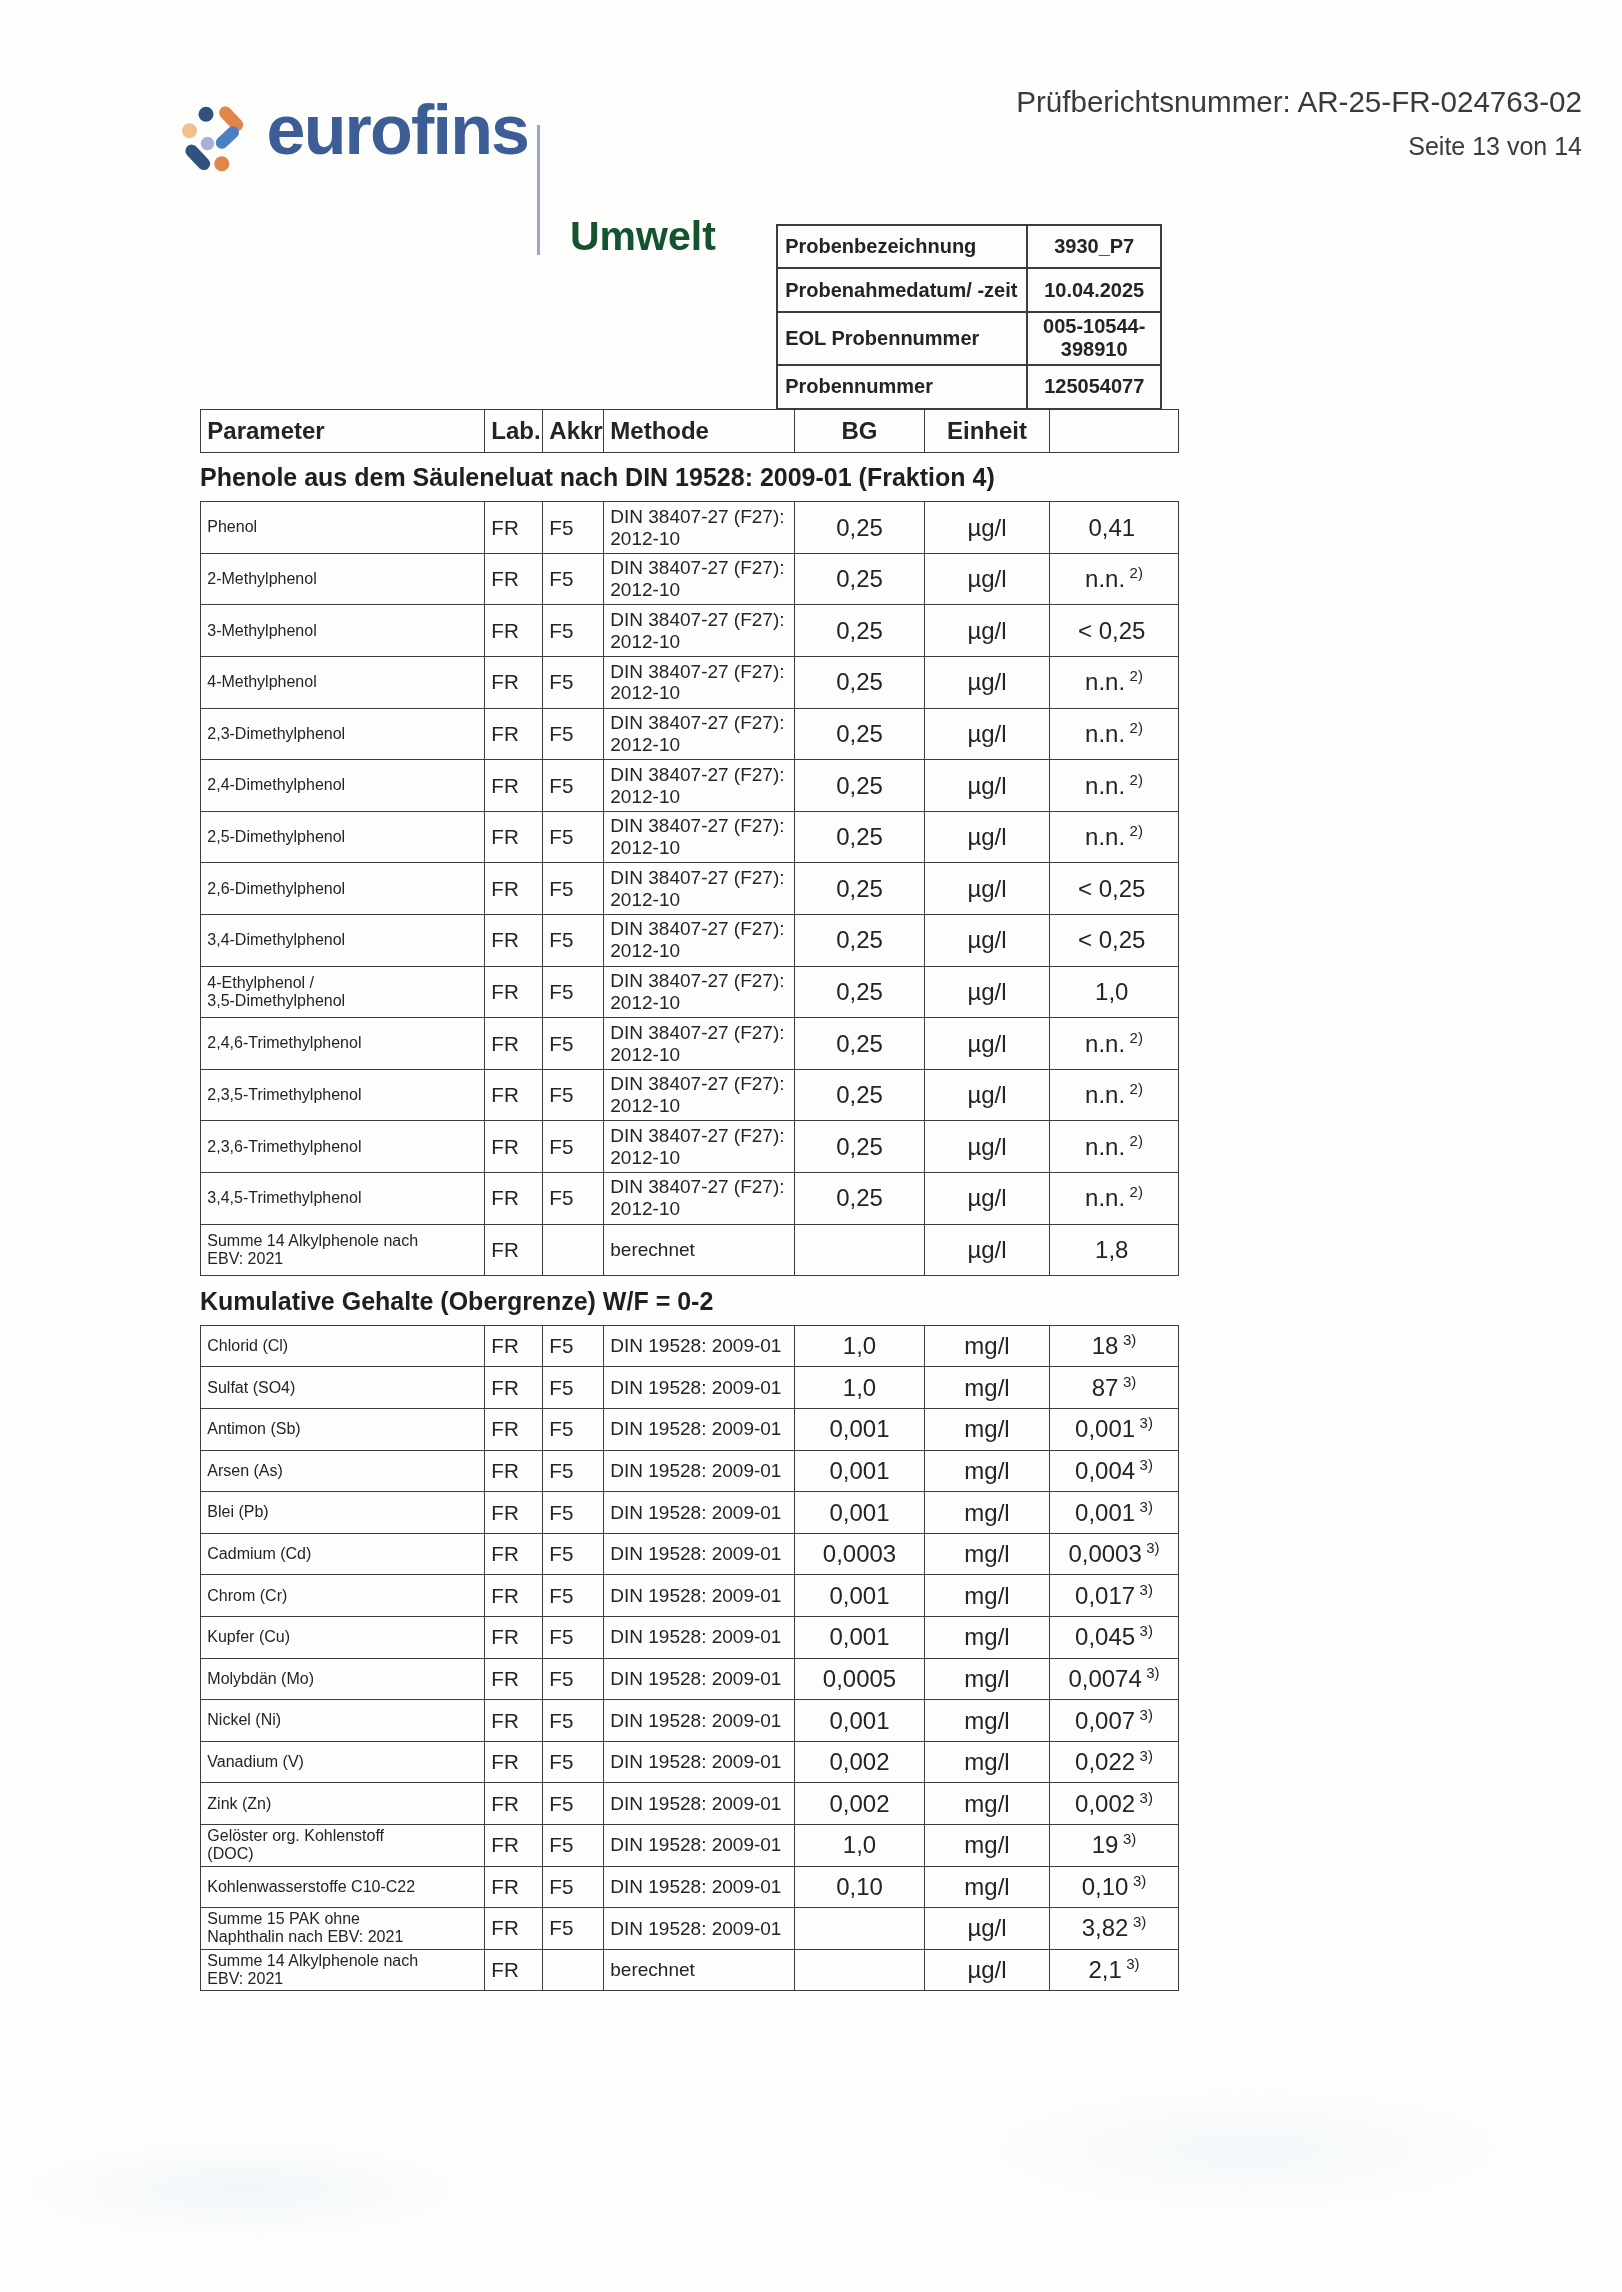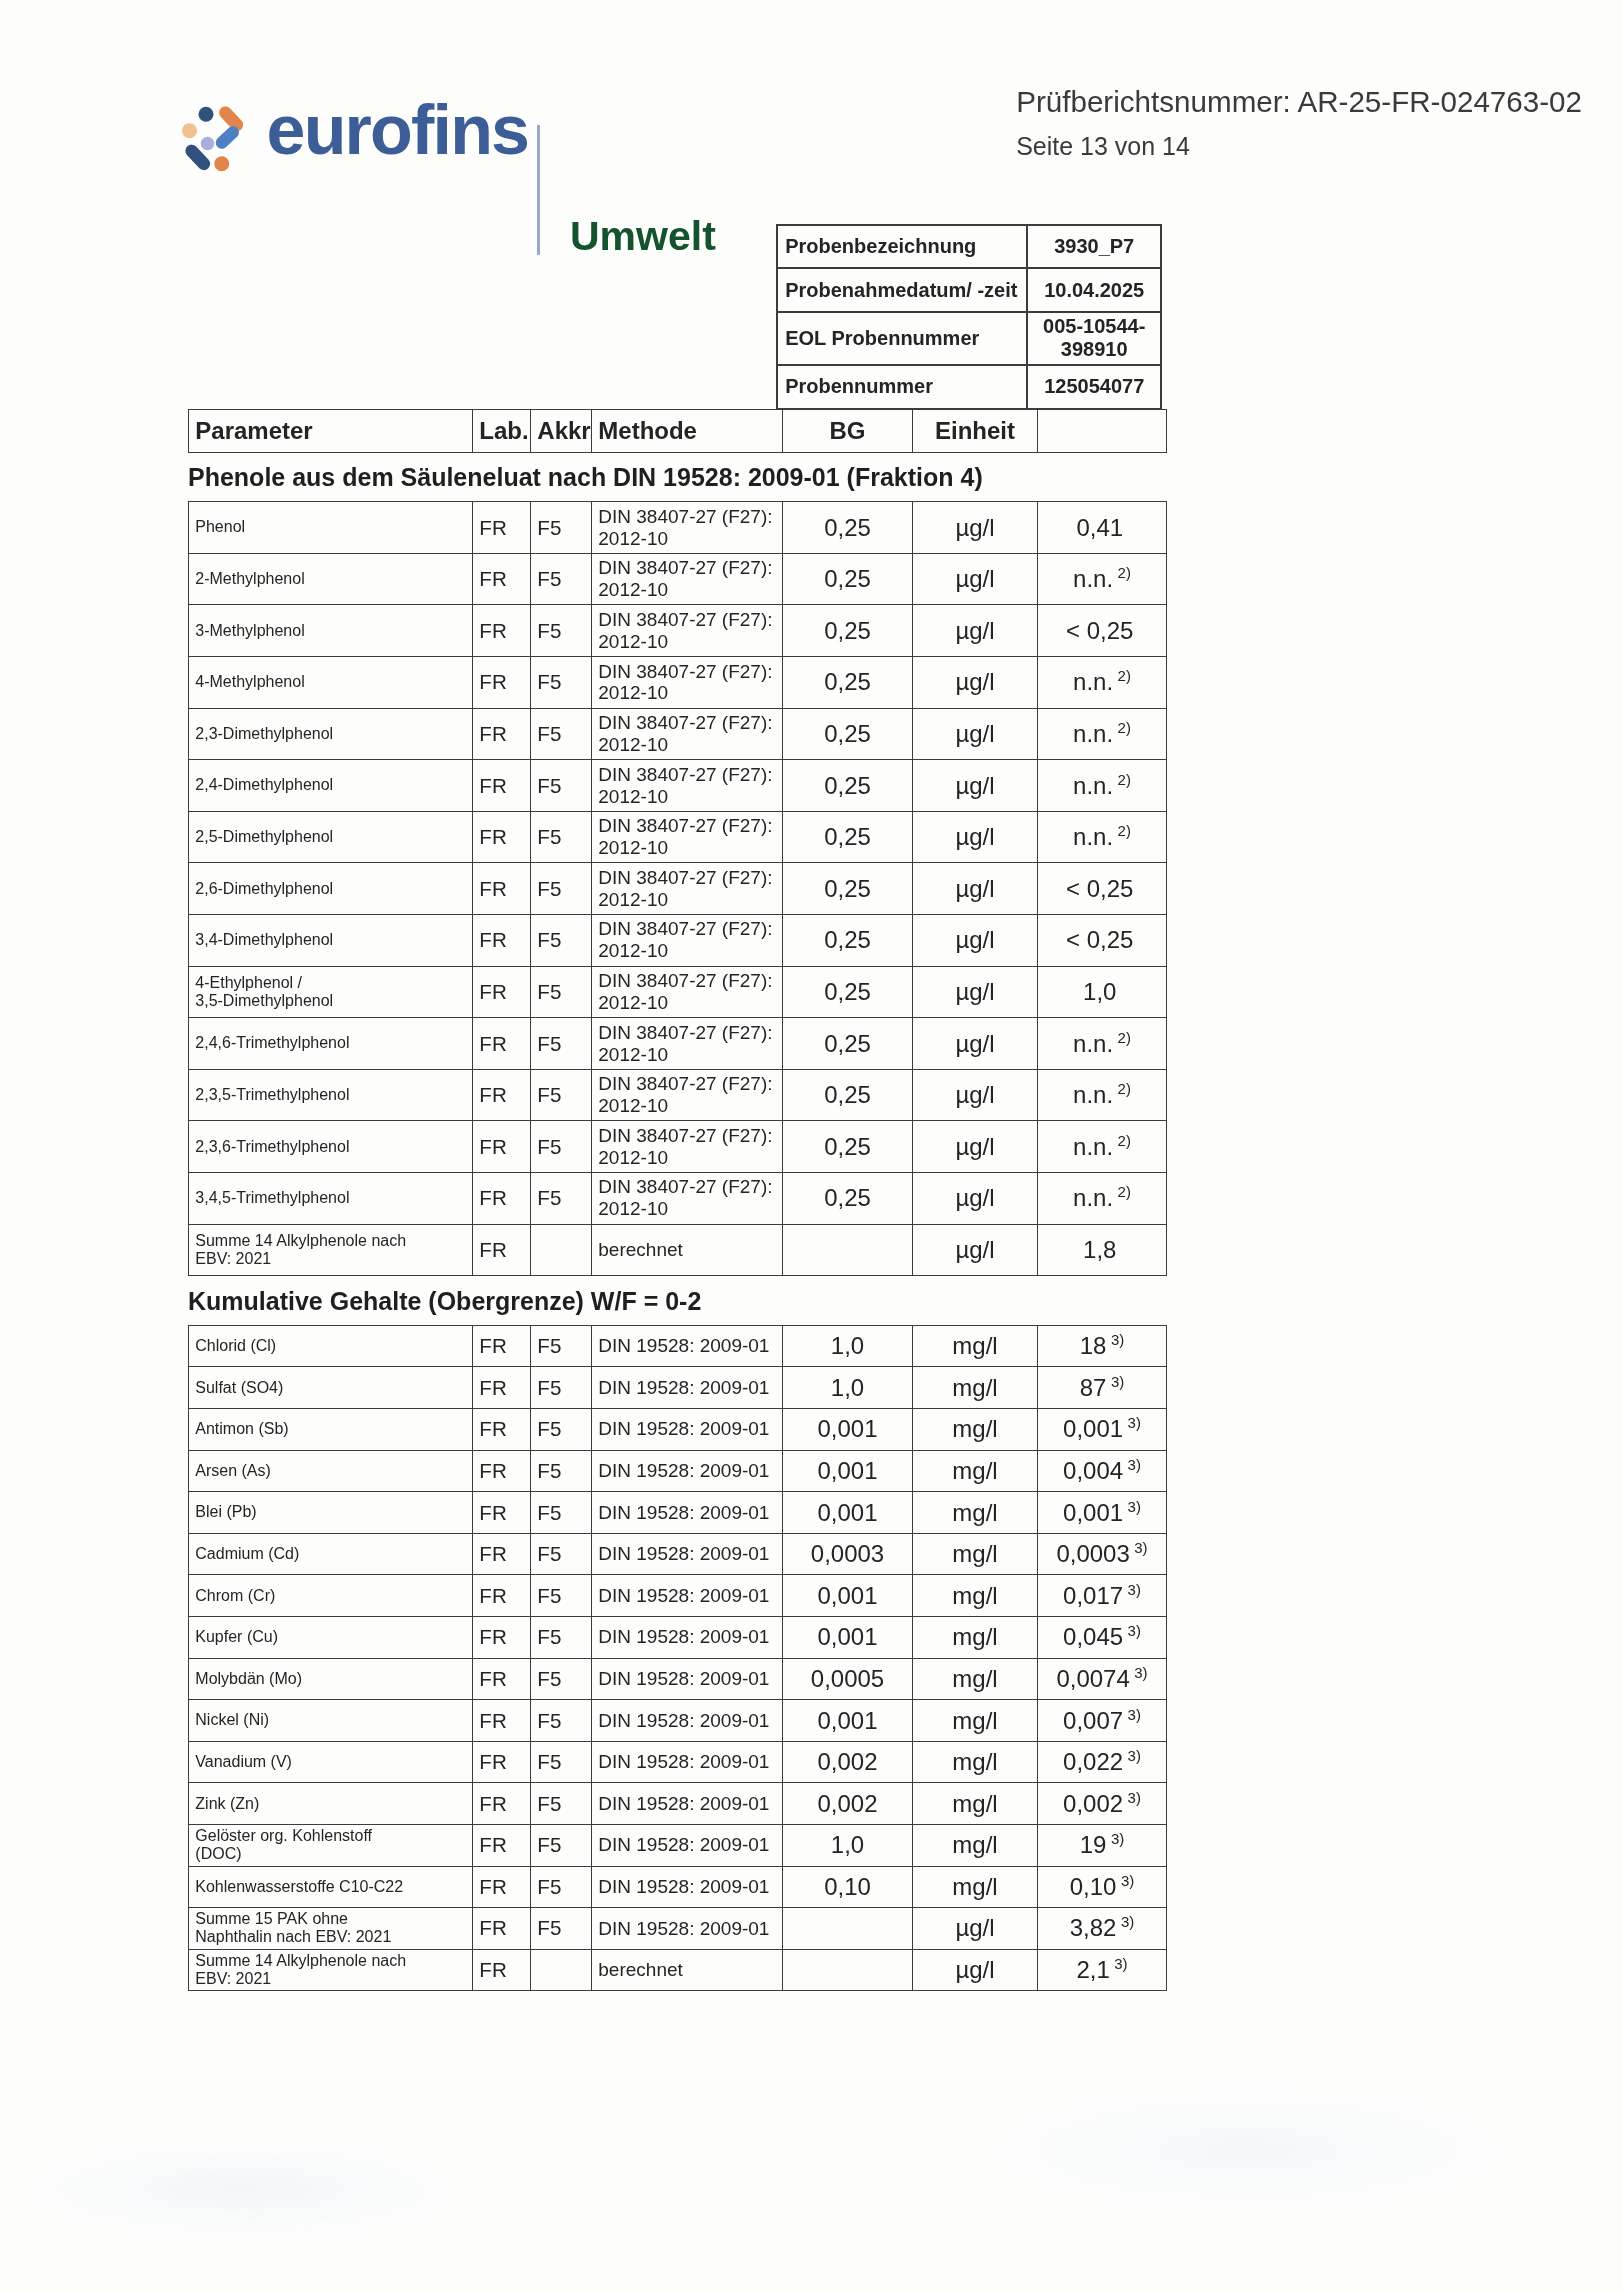--- a/index.html
+++ b/index.html
@@ -21,39 +21,39 @@
   }
   .logo-divider{
     position:absolute;left:537px;top:125px;width:2.7px;height:130px;
     background:#9aa8c9;
   }
   .division-name{
     position:absolute;left:570px;top:213px;
     font-size:41px;font-weight:bold;color:#14532d;
   }
   .report-head{
-    position:absolute;right:41px;top:85px;text-align:left;color:#3a3a3a;
+    position:absolute;right:41px;top:85px;text-align:right;color:#3a3a3a;
   }
   .report-number-line{font-size:29.6px;}
   .page-info{font-size:25px;margin-top:12.5px;}
 
   
   .sample-table{
     position:absolute;left:776px;top:224px;width:386px;
     border-collapse:collapse;
   }
   .sample-table td{
     border:2.7px solid #3c3c3c;
     font-size:20px;font-weight:bold;color:#242424;
     padding:2.7px 7.2px;height:36px;
   }
   .sample-table td.val{width:128px;text-align:center;white-space:pre-line;padding:2.7px 1.8px;}
 
   
-  .content{position:absolute;left:188px;top:409px;width:978px;}
+  .content{position:absolute;left:200px;top:409px;width:978px;}
   table.grid{border-collapse:collapse;table-layout:fixed;width:978px;}
   table.grid td,table.grid th{
     border:1.8px solid #3c3c3c;
     padding:1.8px 6.3px;
     vertical-align:middle;
     color:#242424;
     overflow:hidden;
   }
   col.w-param{width:284px;}
   col.w-lab{width:58px;}

